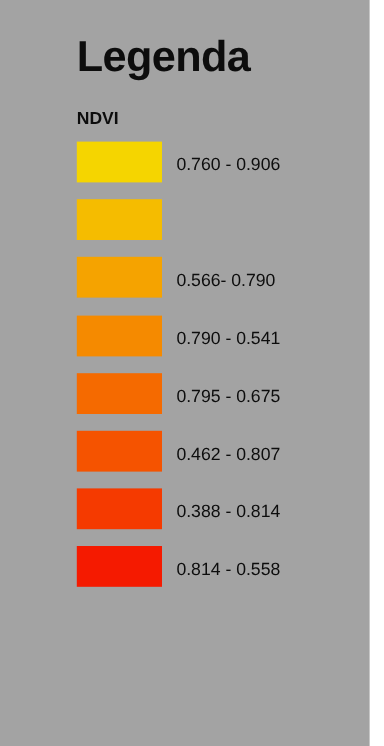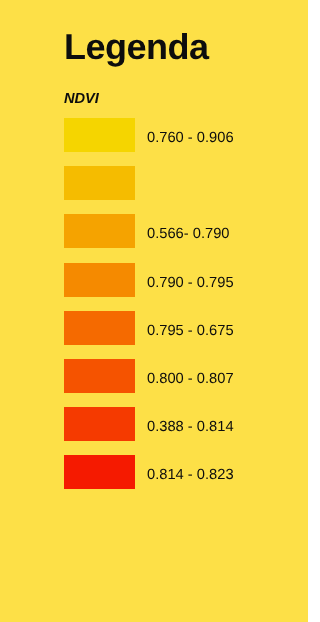--- a/index.html
+++ b/index.html
@@ -13,21 +13,21 @@
   }
   body {
     font-family: "Liberation Sans", sans-serif;
     -webkit-font-smoothing: antialiased;
     text-rendering: geometricPrecision;
   }
   #legend-panel {
     position: absolute;
     left: 0; top: 0;
     width: 308px; height: 622px;
-    background: #fde047;
+    background: #a3a3a3;
   }
   #legend-title {
     position: absolute;
     left: 64px;
     top: 29px;
     font-size: 36px;
     font-weight: bold;
     color: #0d0d0d;
     letter-spacing: -0.5px;
     line-height: 1;
@@ -35,21 +35,20 @@
   }
   #legend-subtitle {
     position: absolute;
     left: 64px;
     top: 92px;
     font-size: 14.6px;
     font-weight: bold;
     color: #0d0d0d;
     line-height: 1;
     white-space: nowrap;
-    font-style: italic;
   }
   #legend-rows {
     position: absolute;
     left: 0;
     top: 118px;
     width: 308px;
   }
   .legend-row {
     position: relative;
     height: 48.2px;
@@ -89,33 +88,33 @@
   </div>
       <div class="legend-row">
     <div class="legend-swatch" style="background-color: rgb(245, 188, 0);"></div>
   </div>
       <div class="legend-row">
     <div class="legend-swatch" style="background-color: rgb(245, 163, 0);"></div>
     <div class="legend-label">0.566- 0.790</div>
   </div>
       <div class="legend-row">
     <div class="legend-swatch" style="background-color: rgb(245, 138, 0);"></div>
-    <div class="legend-label">0.790 - 0.795</div>
+    <div class="legend-label">0.790 - 0.541</div>
   </div>
       <div class="legend-row">
     <div class="legend-swatch" style="background-color: rgb(245, 106, 0);"></div>
     <div class="legend-label">0.795 - 0.675</div>
   </div>
       <div class="legend-row">
     <div class="legend-swatch" style="background-color: rgb(245, 83, 0);"></div>
-    <div class="legend-label">0.800 - 0.807</div>
+    <div class="legend-label">0.462 - 0.807</div>
   </div>
       <div class="legend-row">
     <div class="legend-swatch" style="background-color: rgb(245, 58, 0);"></div>
     <div class="legend-label">0.388 - 0.814</div>
   </div>
       <div class="legend-row">
     <div class="legend-swatch" style="background-color: rgb(245, 26, 0);"></div>
-    <div class="legend-label">0.814 - 0.823</div>
+    <div class="legend-label">0.814 - 0.558</div>
   </div>
     </div>
 
 </div>
 
 </body></html>

